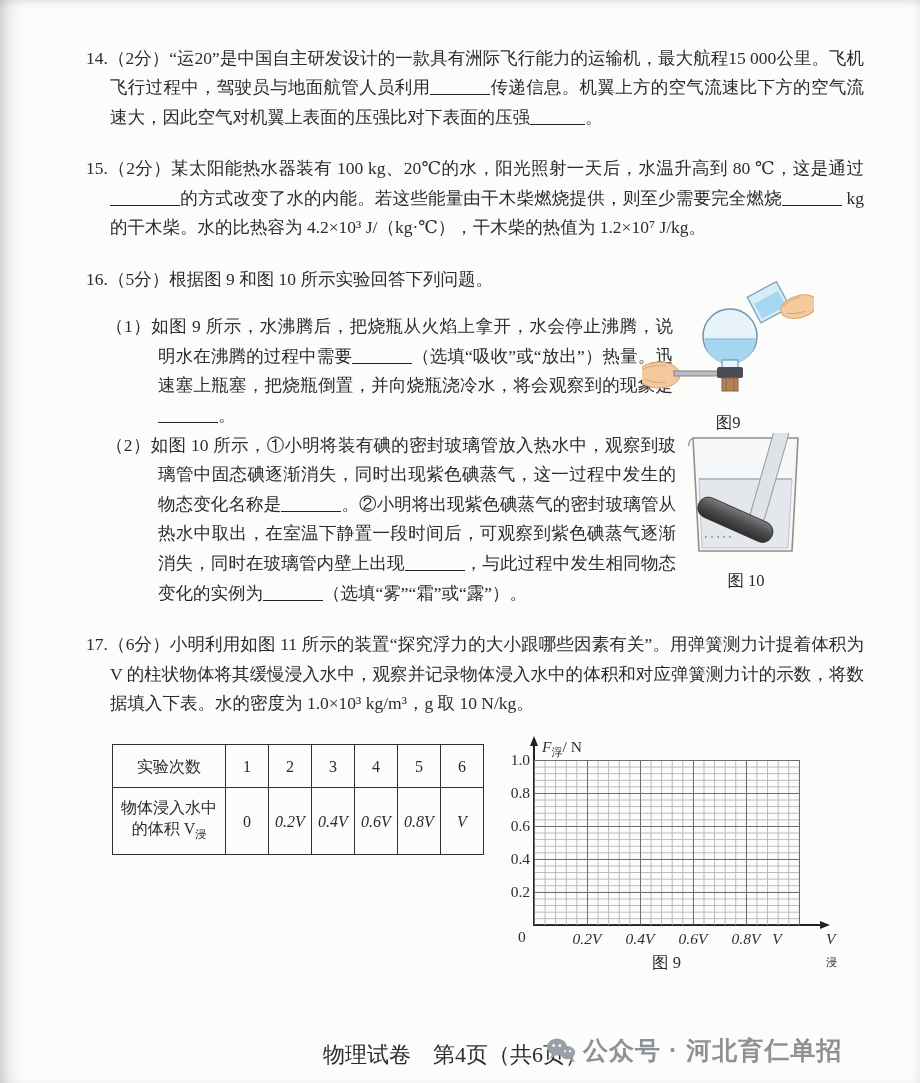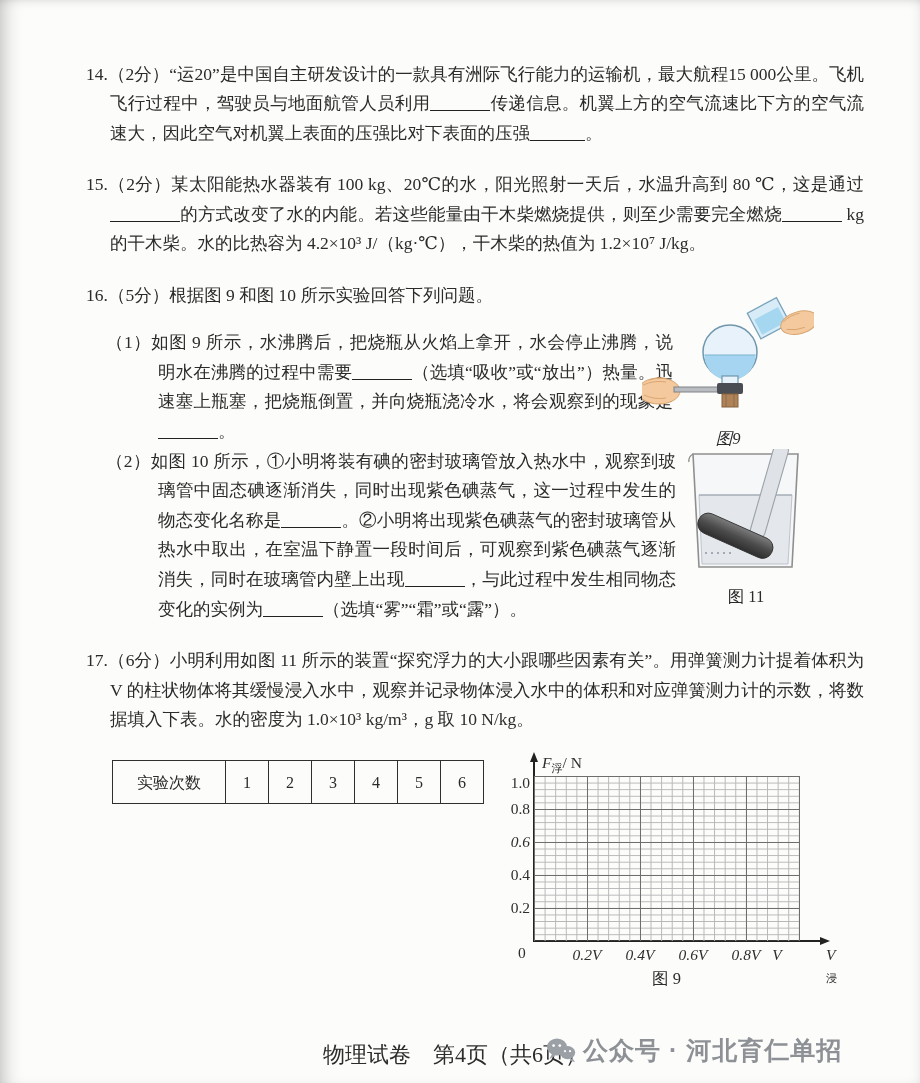--- a/index.html
+++ b/index.html
@@ -1,21 +1,21 @@
 <!DOCTYPE html>
 <html><head>
 <meta charset="utf-8">
 <style>
   html,body{margin:0;padding:0;background:#e9e9e9;}
   .page{position:relative;width:920px;height:1083px;background:#fcfcfb;overflow:hidden;
         font-family:"Liberation Serif","DejaVu Serif",serif;color:#2e2e2e;}
   .page::before{content:"";position:absolute;inset:0;pointer-events:none;z-index:5;
         box-shadow:inset 16px 0 20px -14px rgba(0,0,0,.28), inset 0 8px 12px -9px rgba(0,0,0,.14),
                    inset -8px 0 14px -10px rgba(0,0,0,.12);}
-  .content{position:absolute;left:0;top:0;width:920px;padding:42px 56px 0 86px;box-sizing:border-box;}
+  .content{position:absolute;left:0;top:0;width:920px;padding:26px 56px 0 86px;box-sizing:border-box;}
   .q{font-size:17.5px;line-height:29.6px;text-align:justify;color:#2b2b2b;}
   .hangq{padding-left:24px;text-indent:-24px;}          
   .sub{margin-left:20px;padding-left:52px;text-indent:-52px;position:relative;}
   .mt6{margin-top:22px;}
   .bl{display:inline-block;width:60px;height:15px;border-bottom:1.5px solid #222;
       text-indent:0;vertical-align:-2px;}
   .bl.w70{width:70px;} .bl.w55{width:55px;}
   .txtw{display:block;}
   .p1w{width:515px;} .p2w{width:518px;}
   .figabs{position:absolute;text-align:center;text-indent:0;}
@@ -69,21 +69,21 @@
   <div class="content">
 
     <p class="q hangq"><span>14.（2分）“运20”是中国自主研发设计的一款具有洲际飞行能力的运输机，最大航程15 000公里。飞机飞行过程中，驾驶员与地面航管人员利用</span><span class="bl"></span><span>传递信息。机翼上方的空气流速比下方的空气流速大，因此空气对机翼上表面的压强比对下表面的压强</span><span class="bl w55"></span><span>。</span></p>
 
     <p class="q hangq mt6"><span>15.（2分）某太阳能热水器装有 100 kg、20℃的水，阳光照射一天后，水温升高到 80 ℃，这是通过</span><span class="bl w70"></span><span>的方式改变了水的内能。若这些能量由干木柴燃烧提供，则至少需要完全燃烧</span><span class="bl"></span> <span>kg 的干木柴。水的比热容为 4.2×10³ J/（kg·℃），干木柴的热值为 1.2×10⁷ J/kg。</span></p>
 
     <p class="q hangq mt6">16.（5分）根据图 9 和图 10 所示实验回答下列问题。</p>
 
     <div class="q sub">
       <span class="txtw p1w"><span>（1）如图 9 所示，水沸腾后，把烧瓶从火焰上拿开，水会停止沸腾，说明水在沸腾的过程中需要</span><span class="bl"></span><span>（选填“吸收”或“放出”）热量。迅速塞上瓶塞，把烧瓶倒置，并向烧瓶浇冷水，将会观察到的现象是</span><span class="bl"></span><span>。</span></span>
-      <div class="figabs" style="left:534px;top:-32px;width:176px;font-style:italic;">
+      <div class="figabs" style="left:534px;top:-32px;width:176px;">
         <svg width="172" height="116" viewBox="0 0 172 116">
           <g transform="rotate(-28 126 22)">
             <rect x="110" y="8" width="33" height="29" fill="#d8ecf7" stroke="#79a2ba" stroke-width="1.3"></rect>
             <rect x="113" y="17" width="27" height="17" fill="#a6d7f0" stroke="none"></rect>
           </g>
           <g transform="rotate(-16 156 26)">
             <ellipse cx="157" cy="27" rx="19" ry="11" fill="#f3c99d" stroke="#d8a46f" stroke-width="1"></ellipse>
             <path d="M142 22 q8 -5 18 -4 M143 30 q9 4 18 3" stroke="#d8a46f" stroke-width="0.9" fill="none"></path>
           </g>
           <ellipse cx="17" cy="95" rx="21" ry="13" fill="#f3c99d" stroke="#d8a46f" stroke-width="1"></ellipse>
@@ -117,52 +117,61 @@
               <stop offset="0" stop-color="#7d7d7d"></stop>
                 <stop offset="0.5" stop-color="#4c4c4c"></stop>
                 <stop offset="1" stop-color="#2e2e2e"></stop>
             </linearGradient>
           </defs>
           <g transform="rotate(24 68 88)">
             <rect x="26" y="77" width="80" height="21" rx="10" fill="url(#gd10)" stroke="#2b2b2b" stroke-width="0.8"></rect>
           </g>
           <path d="M36 104 h26" stroke="#8f97a1" stroke-width="1.4" stroke-dasharray="2 4"></path>
         </svg>
-        <div class="figcap">图 11</div>
+        <div class="figcap">图 10</div>
       </div>
     </div>
 
     <p class="q hangq mt6">17.（6分）小明利用如图 11 所示的装置“探究浮力的大小跟哪些因素有关”。用弹簧测力计提着体积为 V 的柱状物体将其缓慢浸入水中，观察并记录物体浸入水中的体积和对应弹簧测力计的示数，将数据填入下表。水的密度为 1.0×10³ kg/m³，g 取 10 N/kg。</p>
 
     <div class="exp-row">
 
       <table class="dtable">
         <tbody>
             <tr class="r0">
           <td class="lab">实验次数</td>
           <td class="val">1</td>
           <td class="val">2</td>
           <td class="val">3</td>
           <td class="val">4</td>
           <td class="val">5</td>
           <td class="val">6</td>
         </tr>
+        <tr class="r1">
+          <td class="lab"><span>物体浸入水中的体积 V</span><sub class="cj">浸</sub></td>
+          <td class="val">0</td>
+          <td class="val ser">0.2V</td>
+          <td class="val ser">0.4V</td>
+          <td class="val ser">0.6V</td>
+          <td class="val ser">0.8V</td>
+          <td class="val ser">V</td>
+        </tr>
       </tbody>
         </table>
 
       <div class="graph">
         <div class="yarr"></div>
         <div class="yax"></div>
         <div class="xax"></div>
         <div class="xarr"></div>
         <div class="gyl"><i>F</i><sub class="cj">浮</sub><span>/ N</span></div>
         <div class="gplot"></div>
-        <div class="gyt" style="top:15px;margin-top:7px;">1.0</div>
+        <div class="gyt" style="top:15px;">1.0</div>
         <div class="gyt" style="top:48px;">0.8</div>
-        <div class="gyt" style="top:81px;font-style:italic;">0.6</div>
+        <div class="gyt" style="top:81px;">0.6</div>
         <div class="gyt" style="top:114px;">0.4</div>
         <div class="gyt" style="top:147px;">0.2</div>
         <div class="gorigin">0</div>
         <div class="gxt" style="left:70px;">0.2V</div>
         <div class="gxt" style="left:123px;">0.4V</div>
         <div class="gxt" style="left:176px;">0.6V</div>
         <div class="gxt" style="left:229px;">0.8V</div>
         <div class="gxt" style="left:260px;">V</div>
         <div class="gxlab"><span>V</span><sub class="cj" style="font-style:normal">浸</sub></div>
         <div class="gcap">图 9</div>

